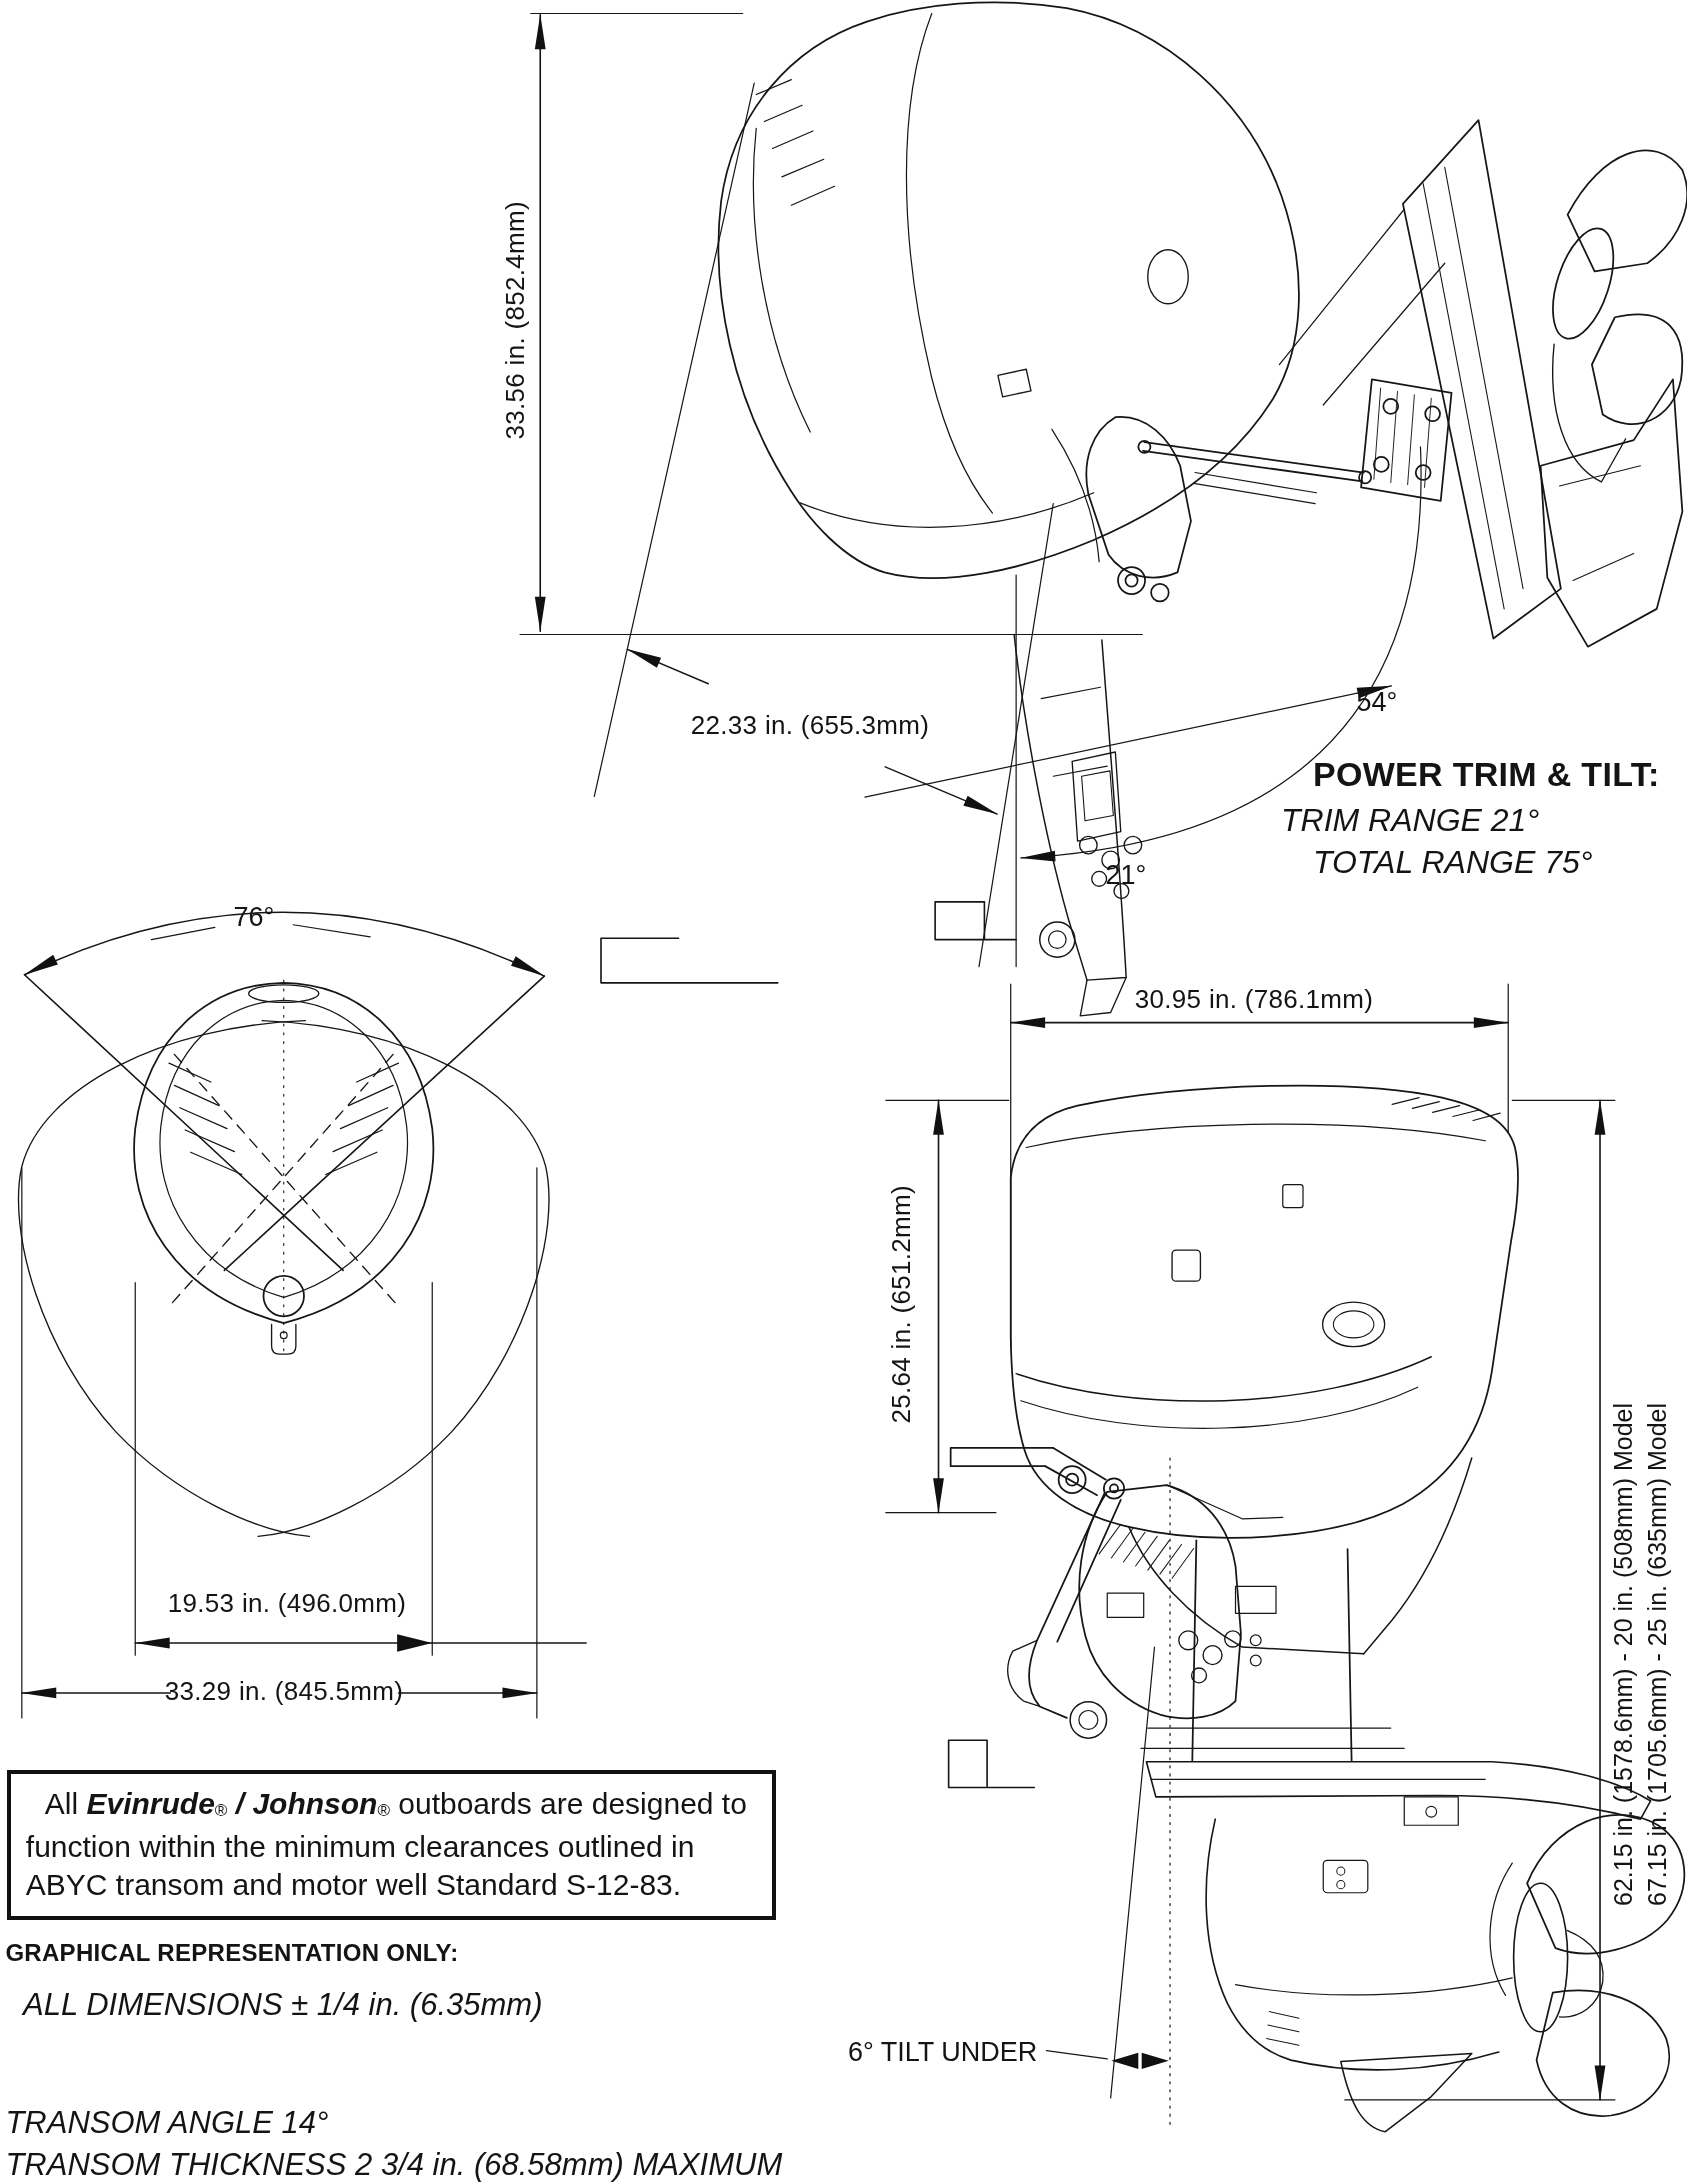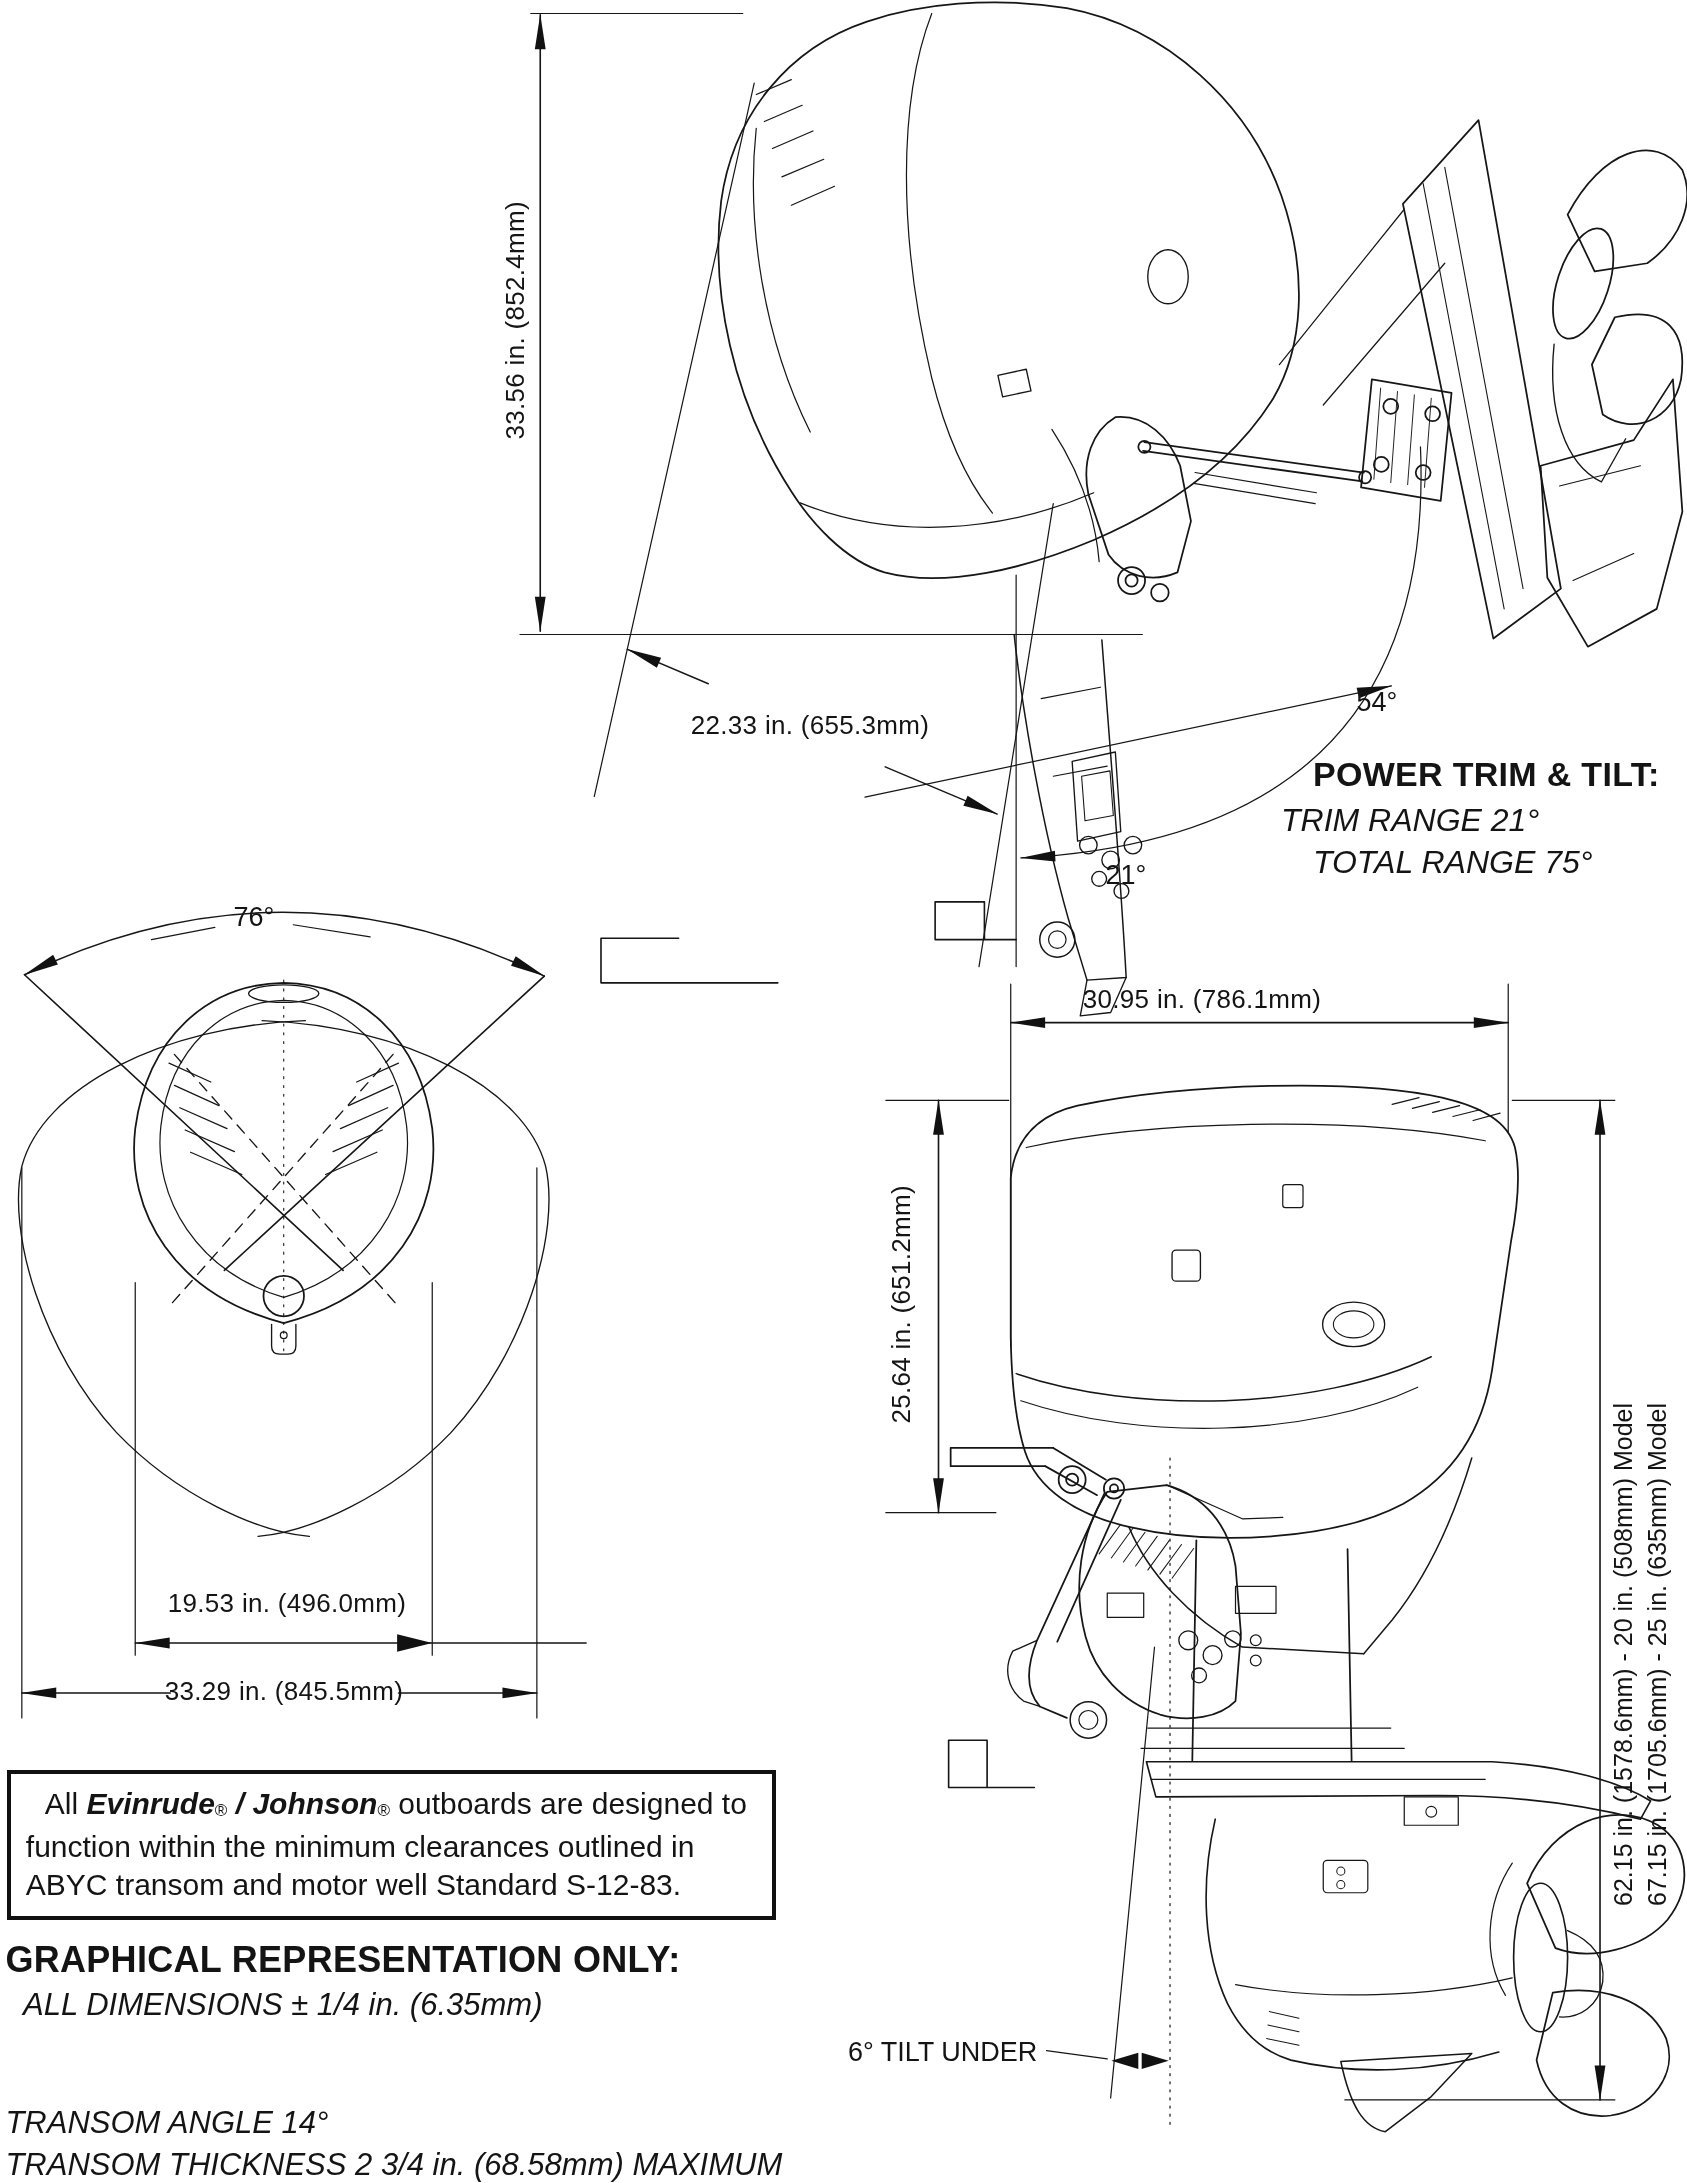--- a/index.html
+++ b/index.html
@@ -16,21 +16,21 @@
   .ang{font-size:27px;}
   .ptt-title{font-size:34px;font-weight:bold;letter-spacing:0.3px;}
   .ptt-line{font-size:32px;font-style:italic;}
   .note-box{
     position:absolute;left:6.8px;top:1770px;width:733px;
     border:4.7px solid #111;padding:10.8px 13.5px 12px 15px;
     font-size:30px;line-height:38px;color:#141414;text-indent:19px;
   }
   .note-box .it{font-style:italic;font-weight:bold;}
   .note-box .reg{font-size:17px;position:relative;top:2px;}
-  .h-bold{font-size:36px;font-weight:bold;letter-spacing:0.3px;}
+  .h-bold{font-size:24px;font-weight:bold;letter-spacing:0.3px;}
   .h-ital{font-size:31px;font-style:italic;}
   .model-line{font-size:25px;}
 </style>
 </head>
 <body>
 
 <div id="canvas">
 
 <svg class="linework" width="1688" height="2183" viewBox="0 0 2500 3234" fill="none" stroke="#161616" stroke-width="2.6" stroke-linecap="round" stroke-linejoin="round">
   <defs>
@@ -214,21 +214,21 @@
 <div class="lbl ang ctr" style="left:1377px;top:687px;">54°</div>
 <div class="lbl ang ctr" style="left:1126px;top:860px;">21°</div>
 <div class="lbl ptt-title" style="left:1313px;top:755px;">POWER TRIM &amp; TILT:</div>
 <div class="lbl ptt-line" style="left:1281px;top:802px;text-align:center;">TRIM RANGE 21°</div>
 <div class="lbl ptt-line" style="left:1313px;top:844px;">TOTAL RANGE 75°</div>
 
 <div class="lbl ang ctr" style="left:254px;top:902px;">76°</div>
 <div class="lbl dim ctr" style="left:287px;top:1588px;">19.53 in. (496.0mm)</div>
 <div class="lbl dim ctr" style="left:284px;top:1676px;">33.29 in. (845.5mm)</div>
 
-<div class="lbl dim ctr" style="left:1202px;top:984px;">30.95 in. (786.1mm)</div>
+<div class="lbl dim ctr" style="left:1254px;top:984px;">30.95 in. (786.1mm)</div>
 <div class="lbl dim rot" style="left:786px;top:1293px;width:230px;">25.64 in. (651.2mm)</div>
 <div class="lbl model-line rot" style="left:1353px;top:1640px;width:540px;">62.15 in. (1578.6mm) - 20 in. (508mm) Model</div>
 <div class="lbl model-line rot" style="left:1387px;top:1640px;width:540px;">67.15 in. (1705.6mm) - 25 in. (635mm) Model</div>
 <div class="lbl ang" style="left:848px;top:2037px;text-align:center;">6° TILT UNDER</div>
 
 <div class="note-box">
   <span>All </span><span class="it">Evinrude</span><span class="reg">®</span><span class="it"> / </span><span class="it">Johnson</span><span class="reg">®</span><span> outboards are designed to function within the minimum clearances outlined in ABYC transom and motor well Standard S-12-83.</span>
 </div>
 
 <div class="lbl h-bold" style="left:5.4px;top:1939px;">GRAPHICAL REPRESENTATION ONLY:</div>

